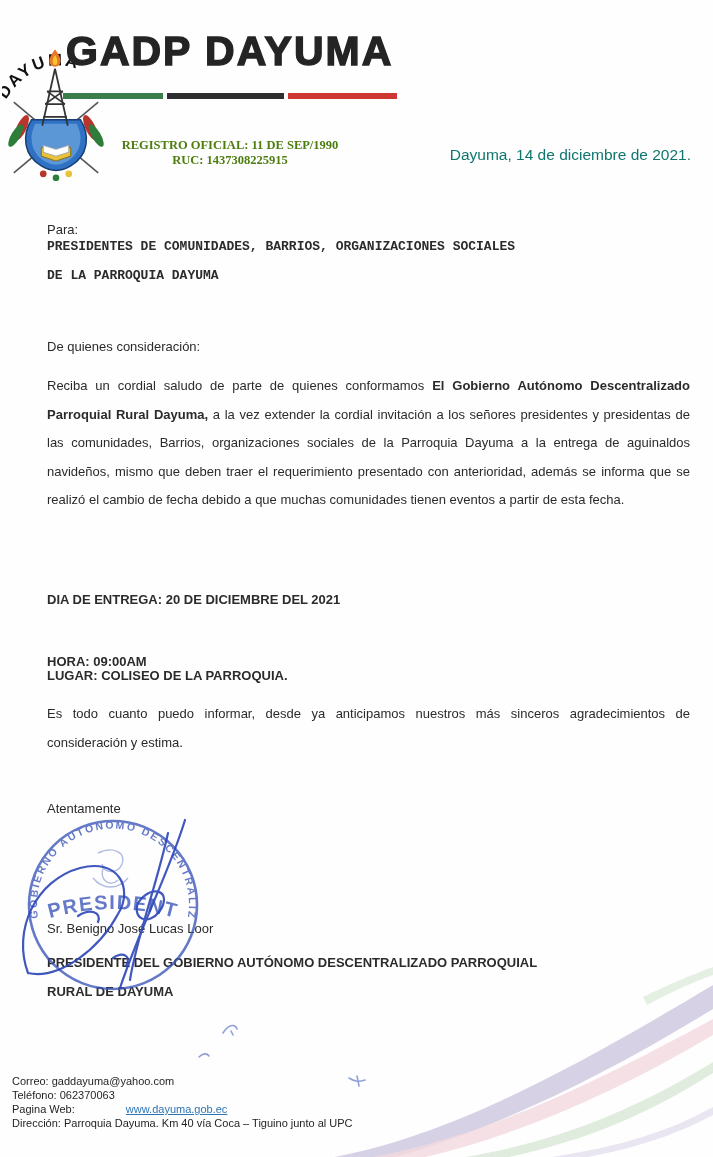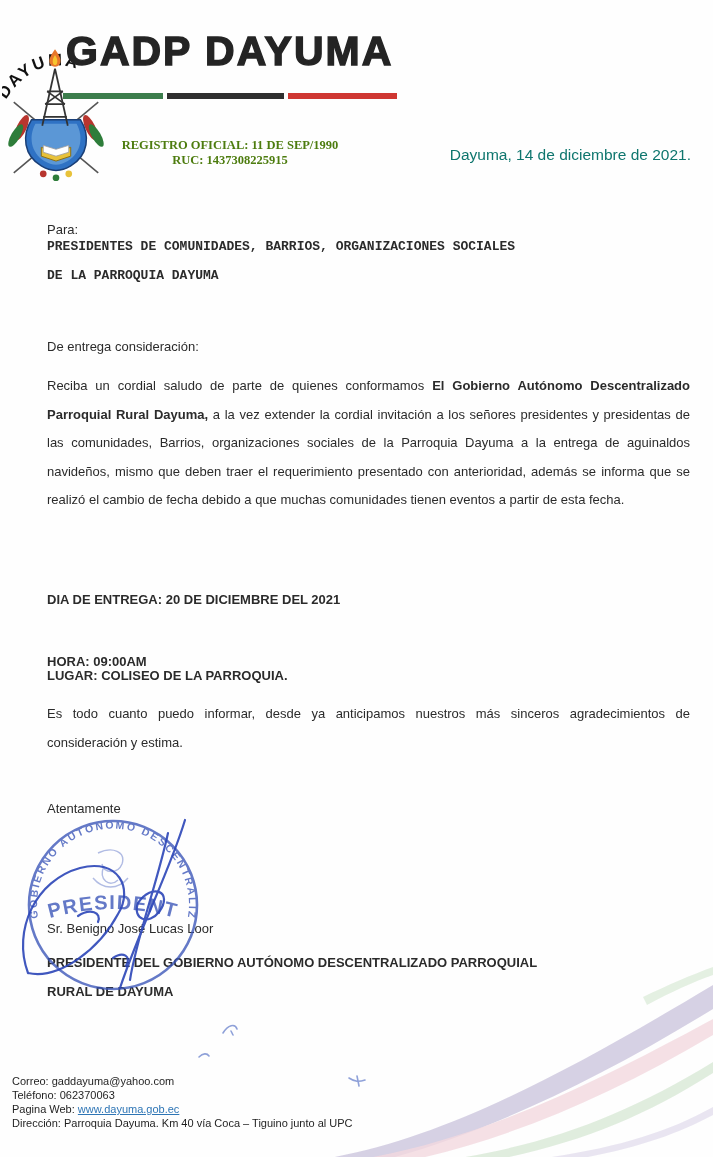--- a/index.html
+++ b/index.html
@@ -44,21 +44,21 @@
   .place         { top:668px; font-weight:bold; }
   .closing-par   { top:700px; }
   .closing       { top:801px; }
   .signer        { top:921px; }
   .signer-title  { top:949px; font-weight:bold; line-height:28.5px; }
   
   .footer {
     position:absolute; left:12px; top:1074px; z-index:3;
     font-size:11px; font-weight:normal; color:#1f1f1f; line-height:14px;
   }
-  .footer .weblink { color:#2e75b5; text-decoration:underline; cursor:pointer; }
+  .footer .weblink { color:#2e75b5; text-decoration:underline; cursor:pointer;margin-left:48px; }
   
   .stamp-svg { position:absolute; left:18px; top:808px; z-index:2; }
   .mark1 { position:absolute; left:195px; top:1015px; }
   .mark2 { position:absolute; left:345px; top:1074px; }
   .swoosh { position:absolute; right:0; bottom:0; z-index:1; }
 </style>
 </head>
 <body>
 
 <div class="page">
@@ -133,21 +133,21 @@
 
   <div class="date-line">Dayuma, 14 de diciembre de 2021.</div>
 
   <div class="blk para-label">Para:</div>
 
   <div class="blk recipient">
     <div>PRESIDENTES DE COMUNIDADES, BARRIOS, ORGANIZACIONES SOCIALES</div>
     <div>DE LA PARROQUIA DAYUMA</div>
   </div>
 
-  <div class="blk salutation">De entrega consideración:</div>
+  <div class="blk salutation">De quienes consideración:</div>
 
   <p class="blk main-par just lh"><span>Reciba un cordial saludo de parte de quienes conformamos </span><span class="b">El Gobierno Autónomo Descentralizado Parroquial Rural Dayuma,</span><span> a la vez extender la cordial invitación a los señores presidentes y presidentas de las comunidades, Barrios, organizaciones sociales de la Parroquia Dayuma a la entrega de aguinaldos navideños, mismo que deben traer el requerimiento presentado con anterioridad, además se informa que se realizó el cambio de fecha debido a que muchas comunidades tienen eventos a partir de esta fecha.</span></p>
 
   <div class="blk delivery">DIA DE ENTREGA: 20 DE DICIEMBRE DEL 2021</div>
   <div class="blk hour">HORA: 09:00AM</div>
   <div class="blk place">LUGAR: COLISEO DE LA PARROQUIA.</div>
 
   <p class="blk closing-par just lh">Es todo cuanto puedo informar, desde ya anticipamos nuestros más sinceros agradecimientos de consideración y estima.</p>
 
   <div class="blk closing">Atentamente</div>

